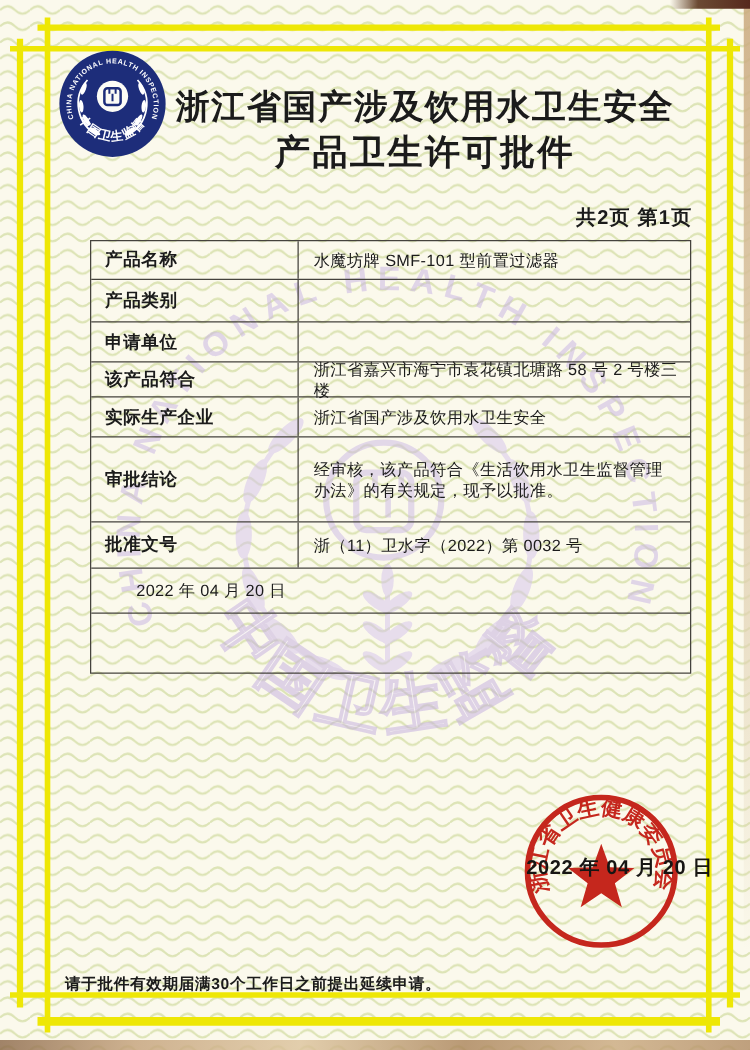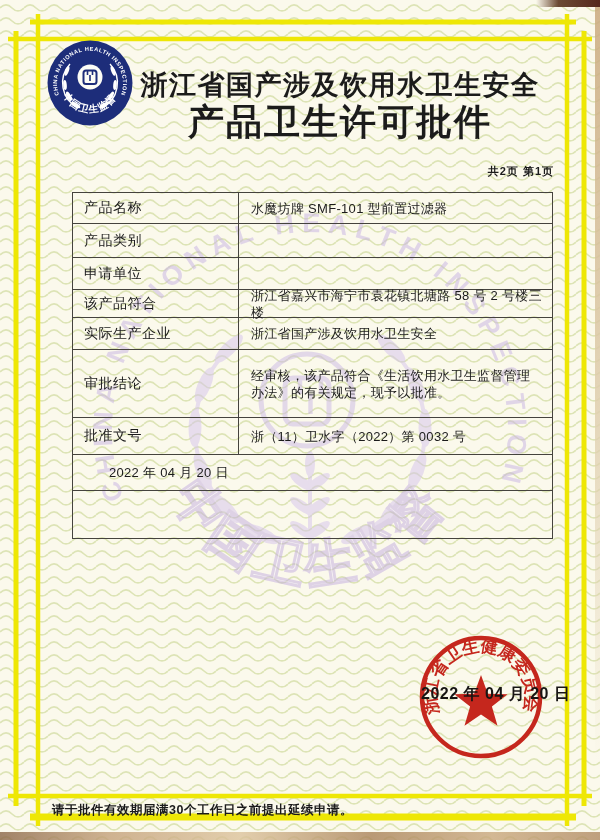--- a/index.html
+++ b/index.html
@@ -18,36 +18,36 @@
   .content{z-index:3;}
   .seal{left:414px;top:630px;width:134px;height:134px;z-index:4;}
   .seal-date{left:421px;top:684px;z-index:5;font-size:16px;font-weight:700;
     letter-spacing:.5px;white-space:nowrap;color:#171513;}
   .edge{z-index:6;pointer-events:none;}
 
   
   .emblem{left:47px;top:40px;width:86px;height:86px;z-index:3;}
   .title{left:120px;top:66px;width:440px;text-align:center;z-index:3;}
   .title .l1{font-size:27px;font-weight:900;letter-spacing:1.5px;line-height:38px;}
-  .title .l2{font-size:36px;font-weight:900;letter-spacing:2px;line-height:36px;}
-  .page-info{top:164px;right:46px;font-size:11px;font-weight:700;letter-spacing:1px;z-index:3;}
+  .title .l2{font-size:28px;font-weight:900;letter-spacing:2px;line-height:36px;}
+  .page-info{top:164px;right:46px;font-size:16px;font-weight:700;letter-spacing:1px;z-index:3;}
 
   
   .cert-table{left:72px;top:192px;width:481px;border:1.6px solid #45433d;
     box-sizing:border-box;z-index:3;}
   .t-row{display:flex;border-bottom:1.5px solid #45433d;box-sizing:border-box;}
   .t-row:last-child{border-bottom:none;}
   .t-label{width:166px;flex:0 0 166px;border-right:1.5px solid #45433d;
     box-sizing:border-box;padding-left:11px;display:flex;align-items:center;
-    font-size:14px;font-weight:400;letter-spacing:.5px;}
+    font-size:14px;font-weight:700;letter-spacing:.5px;}
   .t-value{flex:1;padding:3px 10px 3px 12px;display:flex;align-items:center;
     font-size:13px;font-weight:400;line-height:17px;letter-spacing:.3px;}
   .t-value.indent{padding-left:36px;}
 
-  .footer-note{left:52px;top:779px;font-size:12.5px;font-weight:700;letter-spacing:.5px;z-index:3;margin-top:23px;}
+  .footer-note{left:52px;top:779px;font-size:12.5px;font-weight:700;letter-spacing:.5px;z-index:3;}
 
   
   .edge-top-right{right:0;top:0;width:64px;height:7px;
     background:linear-gradient(90deg,rgba(107,74,51,0),#6b4a33 35%,#56281c);}
   .edge-right{right:0;top:0;width:5px;height:760px;
     background:linear-gradient(180deg,#c9a87c,#e0d0b0 55%,rgba(224,208,176,0));opacity:.85;}
   .edge-bottom{left:0;bottom:0;width:600px;height:8px;opacity:.8;
     background:linear-gradient(90deg,#8a6647 0%,#c3a079 18%,#dcc39c 40%,#a98258 62%,#c9a87e 82%,#b08a62 100%);}
 </style>
 </head>

